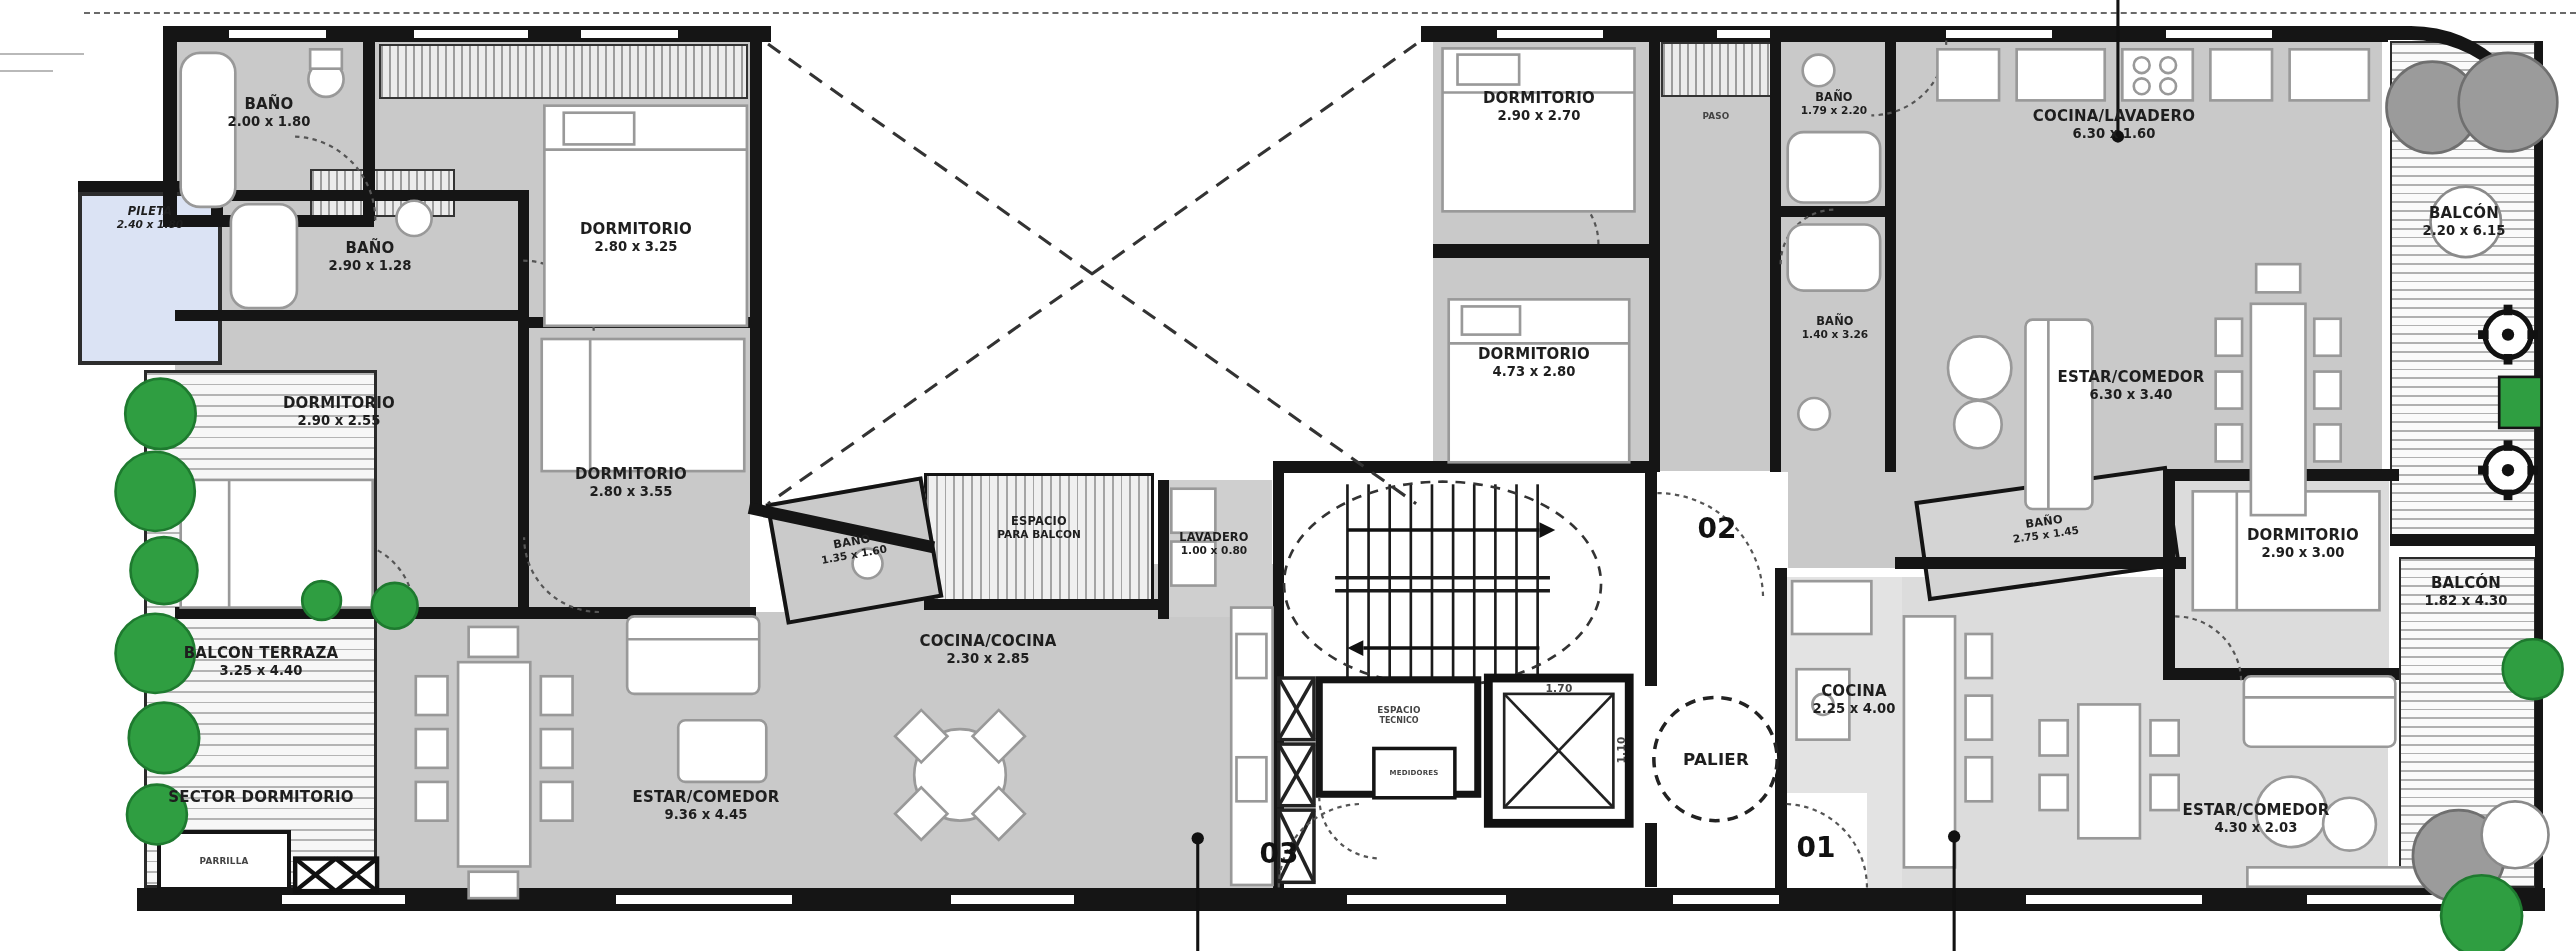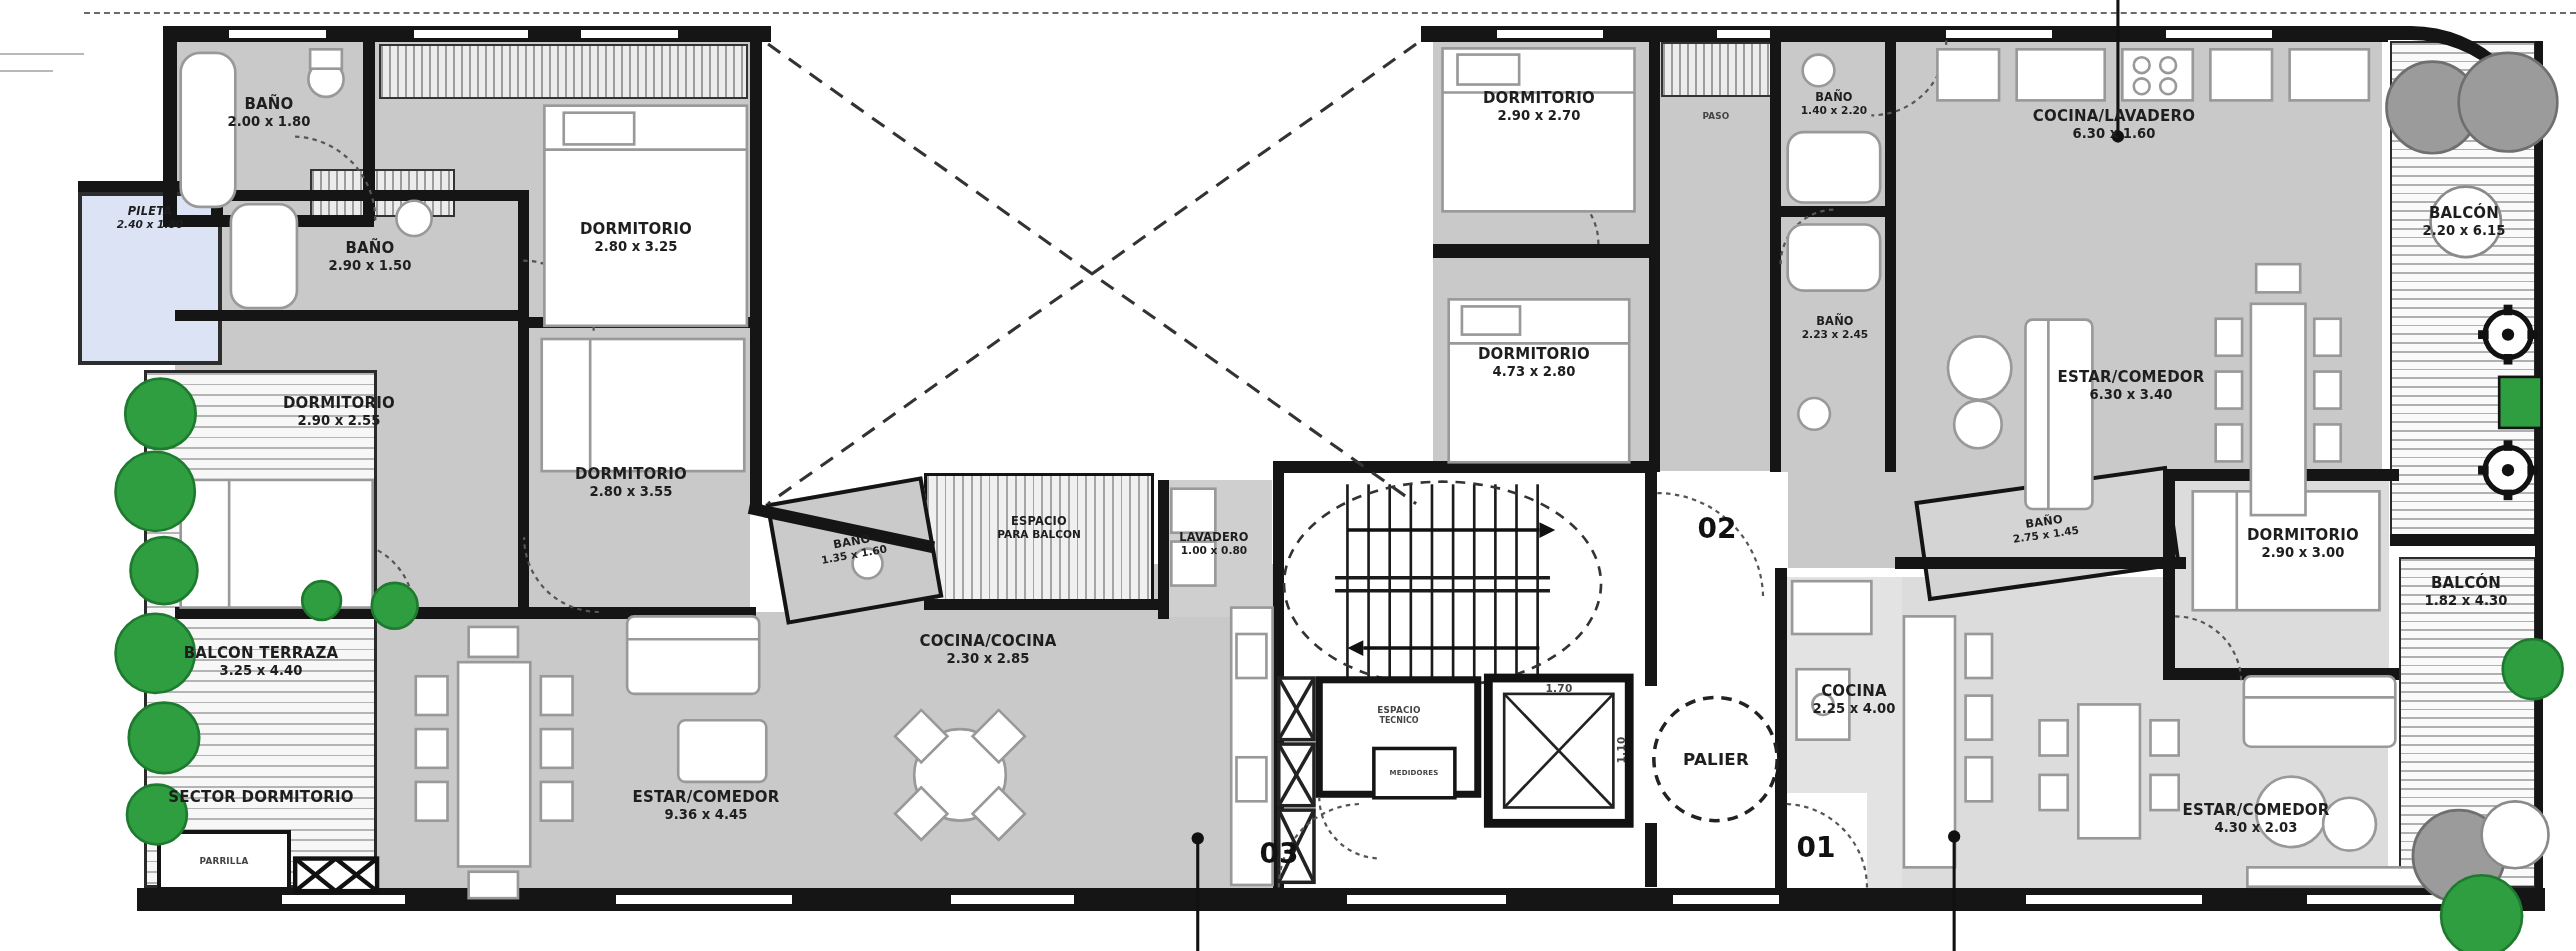--- a/index.html
+++ b/index.html
@@ -398,21 +398,21 @@
   <div class="lbl" style="left:269px;top:113px;">
     <span class="nm">BAÑO</span>
       <span class="dm">2.00 x 1.80</span>
     </div>
   <div class="lbl small" style="left:150px;top:218px;font-style:italic;">
     <span class="nm">PILETA</span>
       <span class="dm">2.40 x 1.80</span>
     </div>
   <div class="lbl" style="left:370px;top:257px;">
     <span class="nm">BAÑO</span>
-      <span class="dm">2.90 x 1.50</span>
+      <span class="dm">2.90 x 1.28</span>
     </div>
   <div class="lbl" style="left:636px;top:238px;">
     <span class="nm">DORMITORIO</span>
       <span class="dm">2.80 x 3.25</span>
     </div>
   <div class="lbl" style="left:339px;top:412px;">
     <span class="nm">DORMITORIO</span>
       <span class="dm">2.90 x 2.55</span>
     </div>
   <div class="lbl" style="left:631px;top:483px;">
@@ -453,33 +453,33 @@
 
   <div class="lbl" style="left:1539px;top:107px;">
     <span class="nm">DORMITORIO</span>
       <span class="dm">2.90 x 2.70</span>
     </div>
   <div class="lbl tiny" style="left:1716px;top:116px;">
     <span class="nm">PASO</span>
     </div>
   <div class="lbl small" style="left:1834px;top:104px;">
     <span class="nm">BAÑO</span>
-      <span class="dm">1.40 x 2.20</span>
+      <span class="dm">1.79 x 2.20</span>
     </div>
   <div class="lbl" style="left:2114px;top:125px;">
     <span class="nm">COCINA/LAVADERO</span>
       <span class="dm">6.30 x 1.60</span>
     </div>
   <div class="lbl" style="left:1534px;top:363px;">
     <span class="nm">DORMITORIO</span>
       <span class="dm">4.73 x 2.80</span>
     </div>
   <div class="lbl small" style="left:1835px;top:328px;">
     <span class="nm">BAÑO</span>
-      <span class="dm">2.23 x 2.45</span>
+      <span class="dm">1.40 x 3.26</span>
     </div>
   <div class="lbl" style="left:2131px;top:386px;">
     <span class="nm">ESTAR/COMEDOR</span>
       <span class="dm">6.30 x 3.40</span>
     </div>
   <div class="lbl" style="left:2464px;top:222px;">
     <span class="nm">BALCÓN</span>
       <span class="dm">2.20 x 6.15</span>
     </div>
   <div class="badge" style="left:1717px;top:528px;">02</div>

